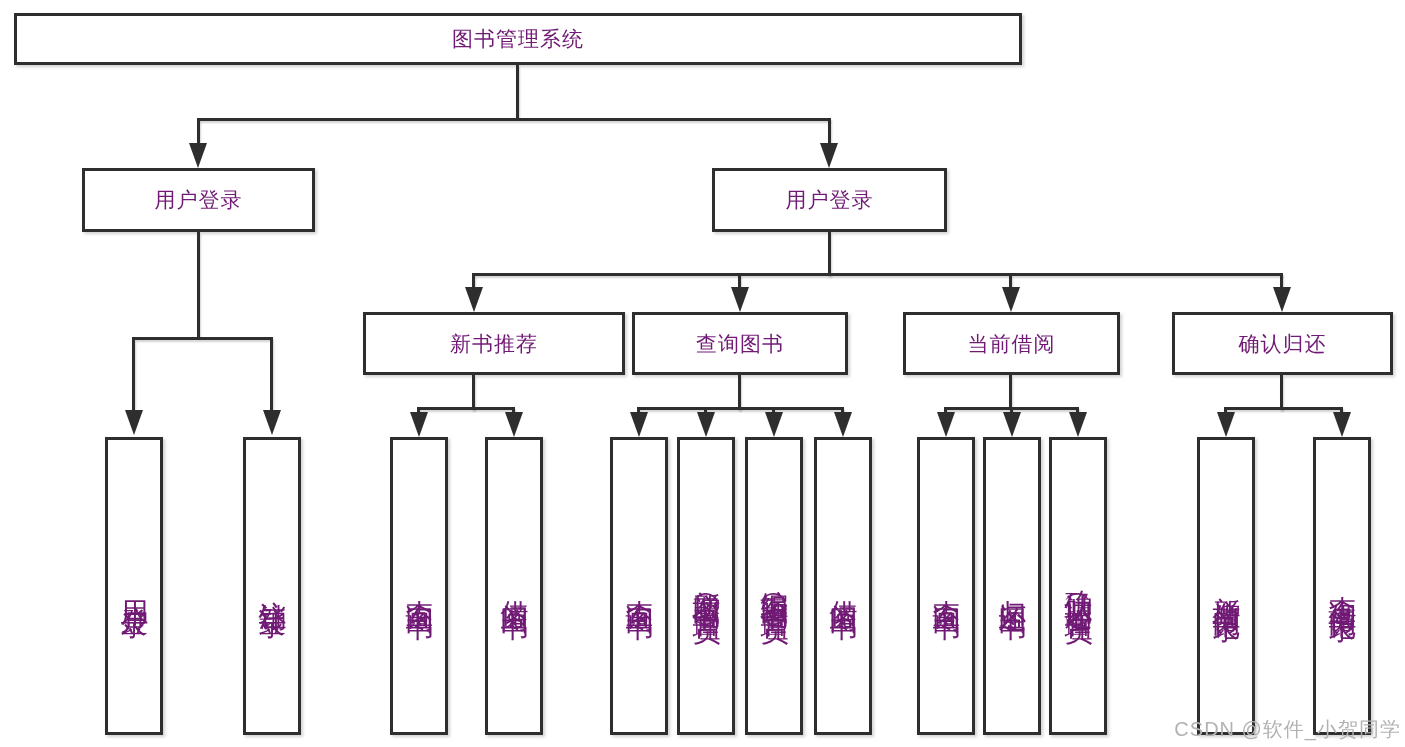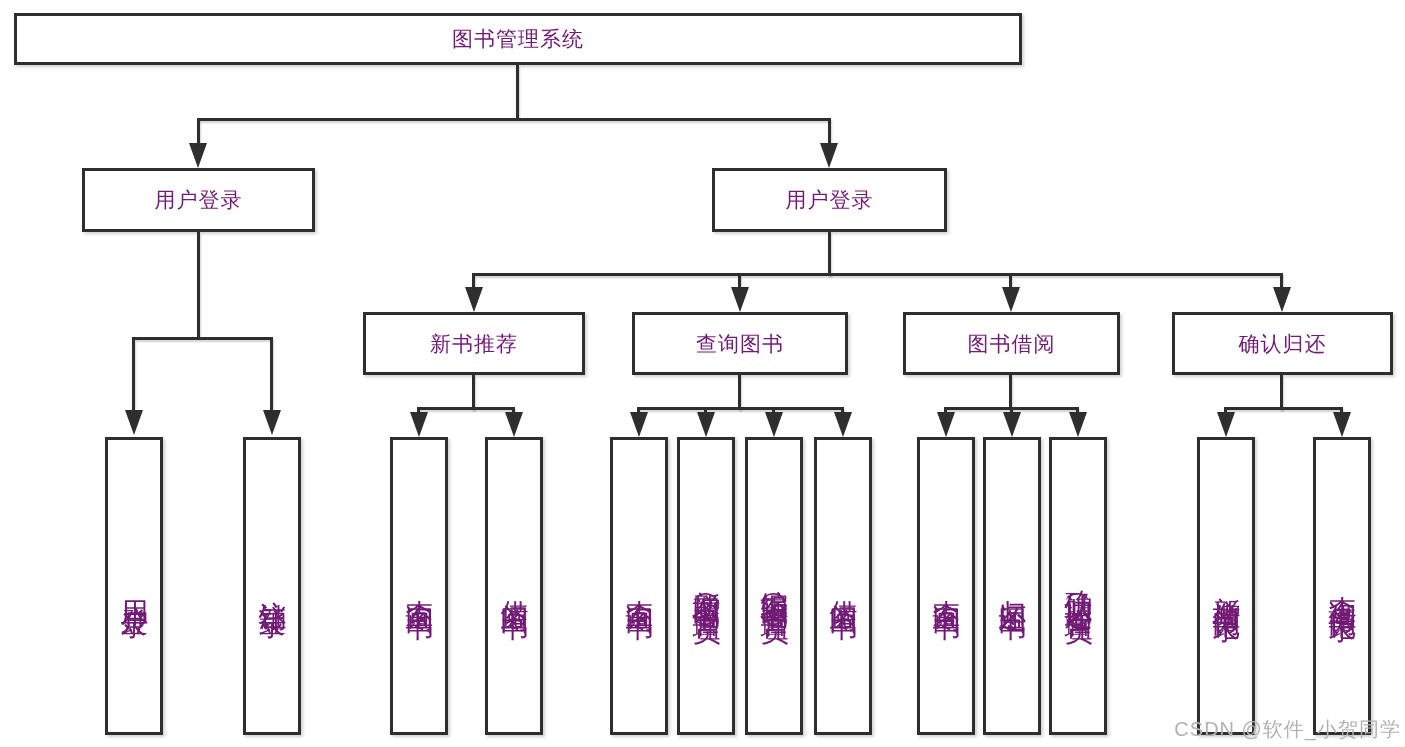--- a/index.html
+++ b/index.html
@@ -94,28 +94,28 @@
   <div class="ln" style="left:472px;top:273px;width:811px;height:3px"></div>
   <div class="ln" style="left:472px;top:275px;width:3px;height:14px"></div>
   <div class="ah" style="left:465px;top:287px"></div>
   <div class="ln" style="left:738px;top:275px;width:3px;height:14px"></div>
   <div class="ah" style="left:731px;top:287px"></div>
   <div class="ln" style="left:1009px;top:275px;width:3px;height:14px"></div>
   <div class="ah" style="left:1002px;top:287px"></div>
   <div class="ln" style="left:1280px;top:275px;width:3px;height:14px"></div>
   <div class="ah" style="left:1273px;top:287px"></div>
 
-  <div class="box" style="left:363px;top:312px;width:222px;height:63px">
+  <div class="box" style="left:363px;top:312px;width:262px;height:63px">
     <span class="lbl">新书推荐</span>
   </div>
   <div class="box" style="left:632px;top:312px;width:216px;height:63px">
     <span class="lbl">查询图书</span>
   </div>
   <div class="box" style="left:903px;top:312px;width:217px;height:63px">
-    <span class="lbl">图书借阅</span>
+    <span class="lbl">当前借阅</span>
   </div>
   <div class="box" style="left:1172px;top:312px;width:221px;height:63px">
     <span class="lbl">确认归还</span>
   </div>
 
   <div class="ln" style="left:472px;top:375px;width:3px;height:35px"></div>
   <div class="ln" style="left:417px;top:407px;width:98px;height:3px"></div>
   <div class="ln" style="left:417px;top:409px;width:3px;height:6px"></div>
   <div class="ah" style="left:410px;top:412px"></div>
   <div class="ln" style="left:512px;top:409px;width:3px;height:6px"></div>

